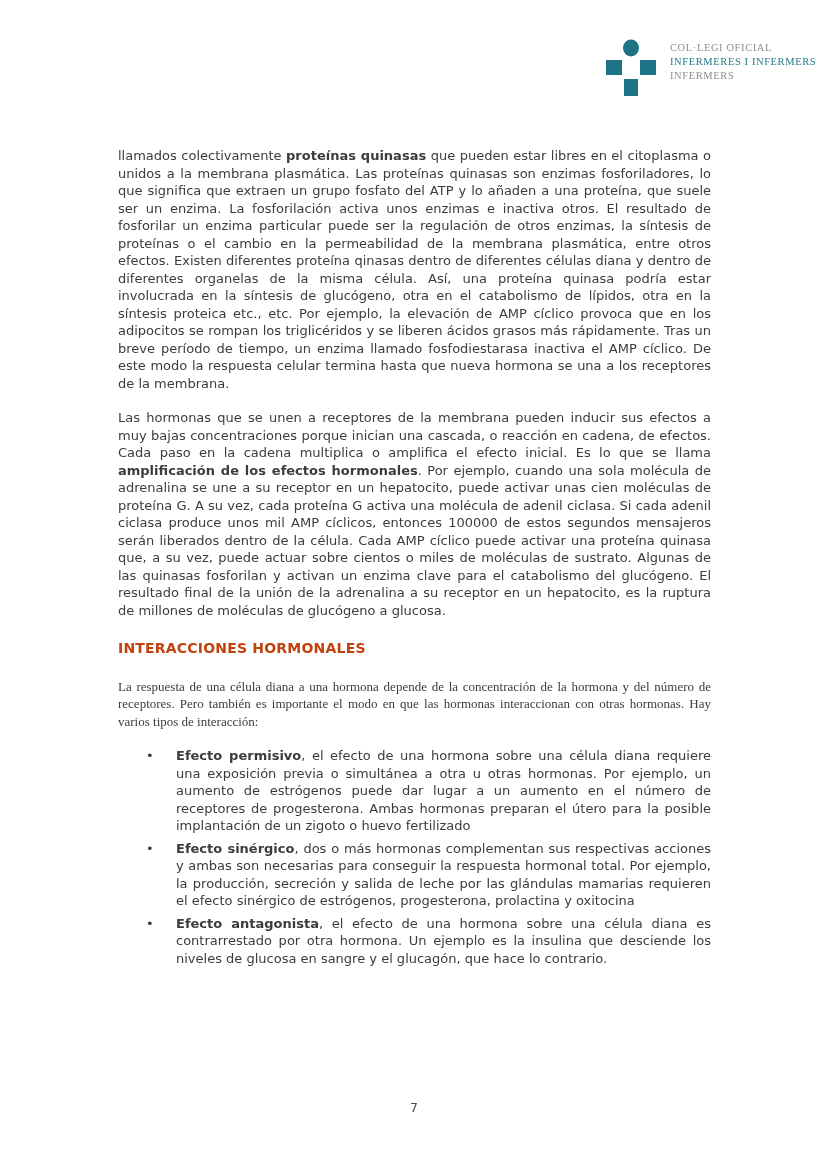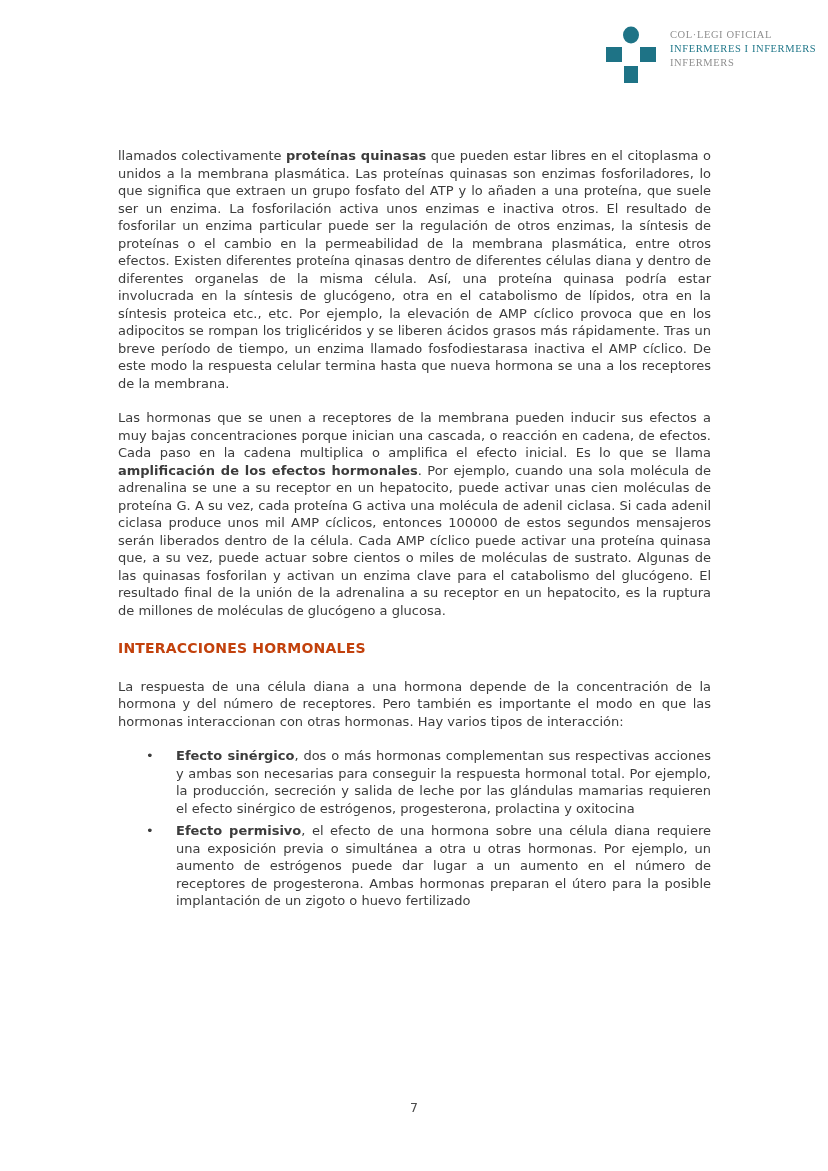--- a/index.html
+++ b/index.html
@@ -18,21 +18,21 @@
     display: flex; align-items: flex-start;
   }
   .puzzle-box { width: 62px; height: 54px; display: block; }
   .logo-left-text {
     margin-left: 2px; margin-top: 3px;
     color: #1E7386;
     font-size: 20px; line-height: 21px;
     letter-spacing: -0.3px;
   }
   .logo-right {
-    position: absolute; left: 604px; top: 25px;
+    position: absolute; left: 604px; top: 38px;
     display: flex; align-items: flex-start;
   }
   .cross-box { width: 54px; height: 58px; display: block; }
   .logo-right-text {
     margin-left: 12px; margin-top: 3px;
     font-family: "Liberation Serif", "DejaVu Serif", serif;
     font-size: 10.5px; line-height: 14px;
     letter-spacing: 0.6px;
   }
   .logo-right-text .gray { color: #8F8F8F; }
@@ -47,21 +47,21 @@
     margin-top: 33px;
   }
   .content p { margin-bottom: 17px; }
   .content b { font-weight: bold; }
   .section-heading {
     font-size: 14px; font-weight: bold; color: #c2410c;
     letter-spacing: 0.2px;
     margin-top: 21px; margin-bottom: 20px;
     text-align: left;
   }
-  .intro { margin-bottom: 13px; }
+  .intro { margin-bottom: 13px; font-family: Liberation Serif, serif; }
   ul.interaction-list { list-style: none; margin: 0; padding: 0; }
   ul.interaction-list li {
     position: relative;
     padding-left: 58px;
     margin-bottom: 5px;
     text-align: justify;
   }
   ul.interaction-list li::before {
     content: "\2022";
     position: absolute; left: 28px; top: 0;
@@ -99,20 +99,21 @@
   <div class="content">
     <p><span>llamados colectivamente </span><b>proteínas quinasas</b><span> que pueden estar libres en el citoplasma o unidos a la membrana plasmática. Las proteínas quinasas son enzimas fosforiladores, lo que significa que extraen un grupo fosfato del ATP y lo añaden a una proteína, que suele ser un enzima. La fosforilación activa unos enzimas e inactiva otros. El resultado de fosforilar un enzima particular puede ser la regulación de otros enzimas, la síntesis de proteínas o el cambio en la permeabilidad de la membrana plasmática, entre otros efectos.  Existen diferentes proteína qinasas dentro de diferentes células diana y dentro de diferentes organelas de la misma célula. Así, una proteína quinasa podría estar involucrada en la síntesis de glucógeno, otra en el catabolismo de lípidos, otra en la síntesis proteica etc., etc. Por ejemplo, la elevación de AMP cíclico provoca que en los adipocitos se rompan los triglicéridos y se liberen ácidos grasos más rápidamente. Tras un breve período de tiempo, un enzima llamado fosfodiestarasa inactiva el AMP cíclico. De este modo la respuesta celular termina hasta que nueva hormona se una a los receptores de la membrana.</span></p>
 
     <p><span>Las hormonas que se unen a receptores de la membrana pueden inducir sus efectos a muy bajas concentraciones porque inician una cascada, o reacción en cadena, de efectos. Cada paso en la cadena multiplica o amplifica el efecto inicial. Es lo que se llama </span><b>amplificación de los efectos hormonales</b><span>. Por ejemplo, cuando una sola molécula de adrenalina se une a su receptor en un hepatocito, puede activar unas cien moléculas de proteína G. A su vez, cada proteína G activa una molécula de adenil ciclasa. Si cada adenil ciclasa produce unos mil AMP cíclicos, entonces 100000 de estos segundos mensajeros serán liberados dentro de la célula. Cada AMP cíclico puede activar una proteína quinasa que, a su vez, puede actuar sobre cientos o miles de moléculas de sustrato. Algunas de las quinasas fosforilan y activan un enzima clave para el catabolismo del glucógeno. El resultado final de la unión de la adrenalina a su receptor en un hepatocito, es la ruptura de millones de moléculas de glucógeno a glucosa.</span></p>
 
     <h2 class="section-heading">INTERACCIONES HORMONALES</h2>
 
     <p class="intro">La respuesta de una célula diana a una hormona depende de la concentración de la hormona y del número de receptores. Pero también es importante el modo en que las hormonas interaccionan con otras hormonas. Hay varios tipos de interacción:</p>
 
     <ul class="interaction-list">
+      <li><b>Efecto permisivo</b><span>, el efecto de una hormona sobre una célula diana requiere una exposición previa o simultánea a otra u otras hormonas. Por ejemplo, un aumento de estrógenos puede dar lugar a un aumento en el número de receptores de progesterona. Ambas hormonas preparan el útero para la posible implantación de un zigoto o  huevo fertilizado</span></li>
       <li><b>Efecto sinérgico</b><span>, dos o más hormonas complementan sus respectivas acciones y ambas son necesarias para conseguir la respuesta hormonal total. Por ejemplo, la producción, secreción y salida de leche por las glándulas mamarias requieren el efecto sinérgico de estrógenos, progesterona, prolactina y oxitocina</span></li>
-      <li><b>Efecto permisivo</b><span>, el efecto de una hormona sobre una célula diana requiere una exposición previa o simultánea a otra u otras hormonas. Por ejemplo, un aumento de estrógenos puede dar lugar a un aumento en el número de receptores de progesterona. Ambas hormonas preparan el útero para la posible implantación de un zigoto o  huevo fertilizado</span></li>
+      <li><b>Efecto antagonista</b><span>, el efecto de una hormona sobre una célula diana es contrarrestado por otra hormona. Un ejemplo es la insulina que desciende los niveles de glucosa en sangre y el glucagón, que hace lo contrario.</span></li>
     </ul>
   </div>
 
   <div class="footer">7</div>
 
 </div>
 
 </body></html>

